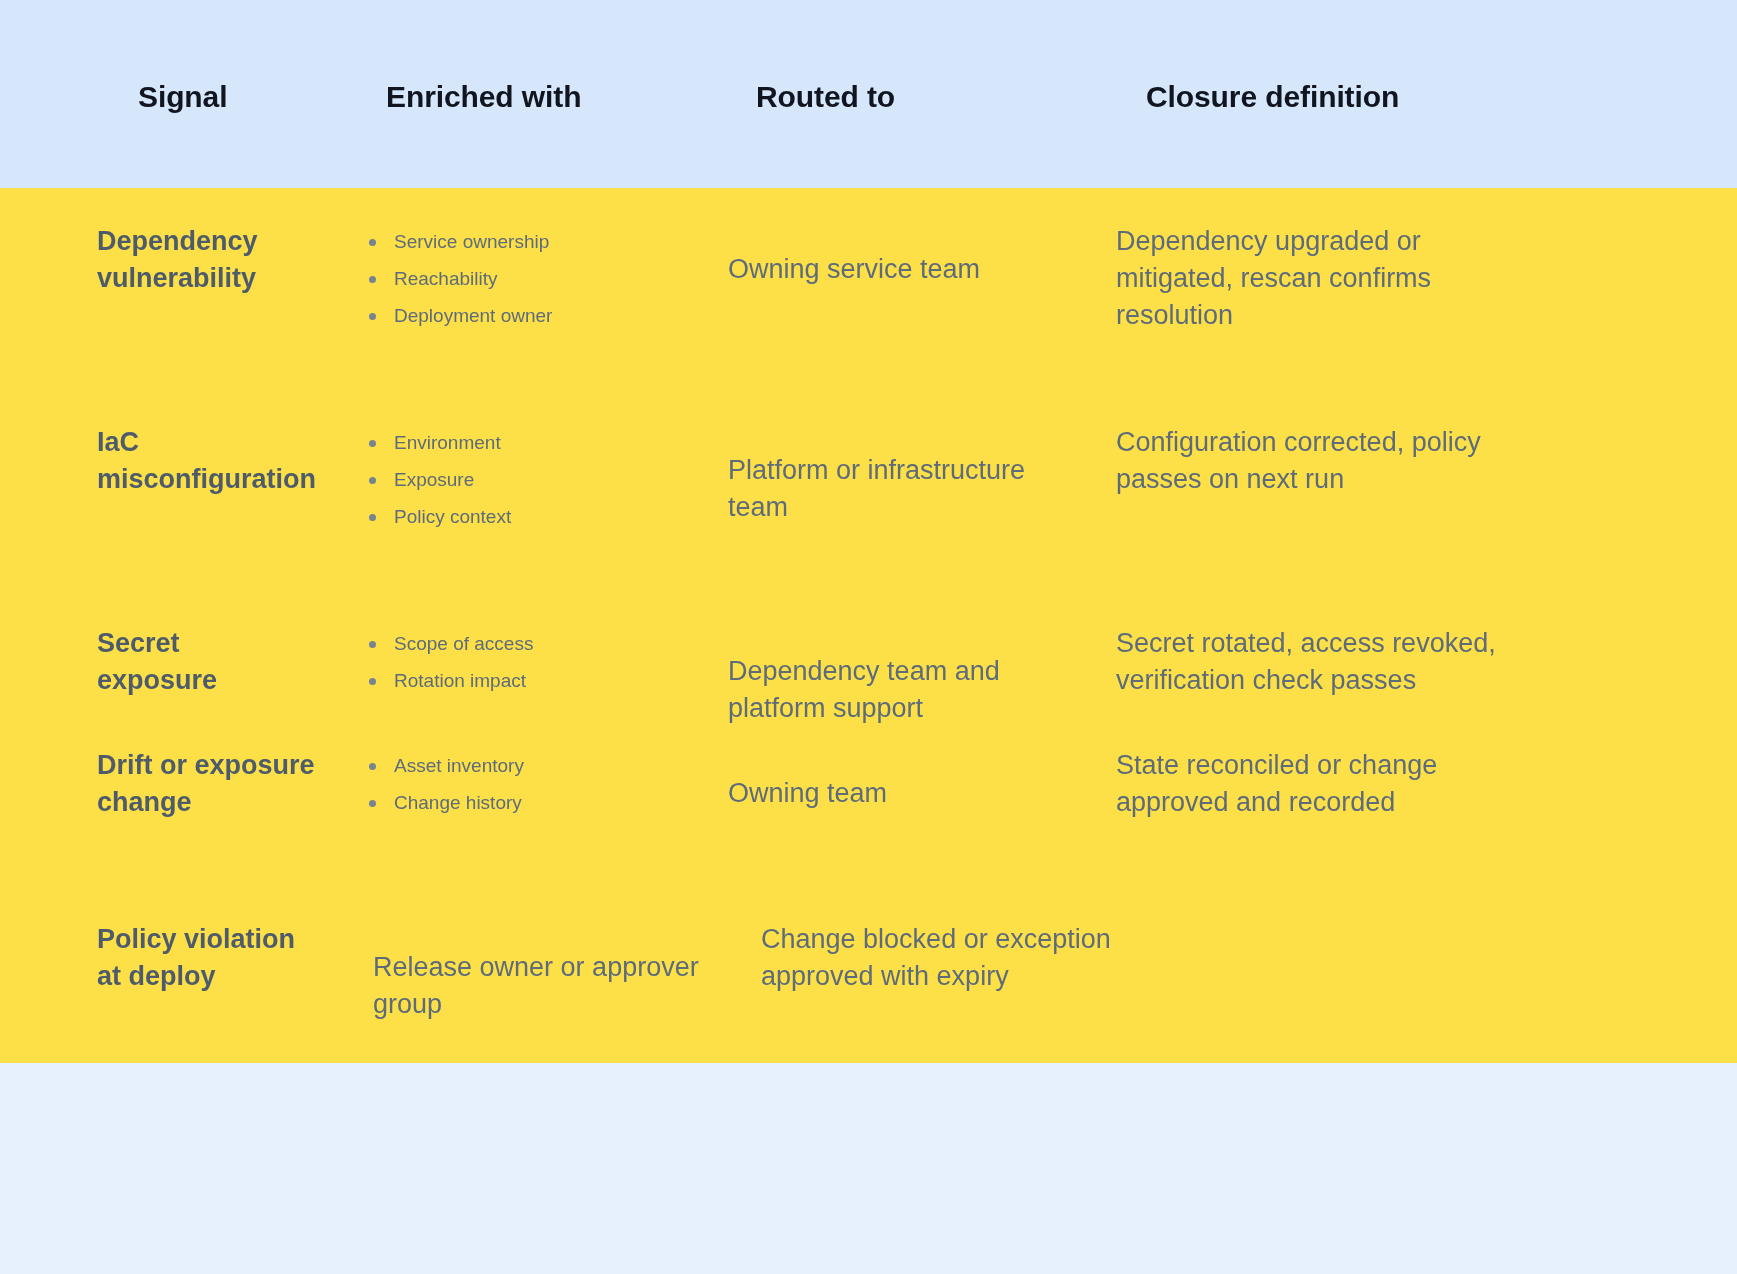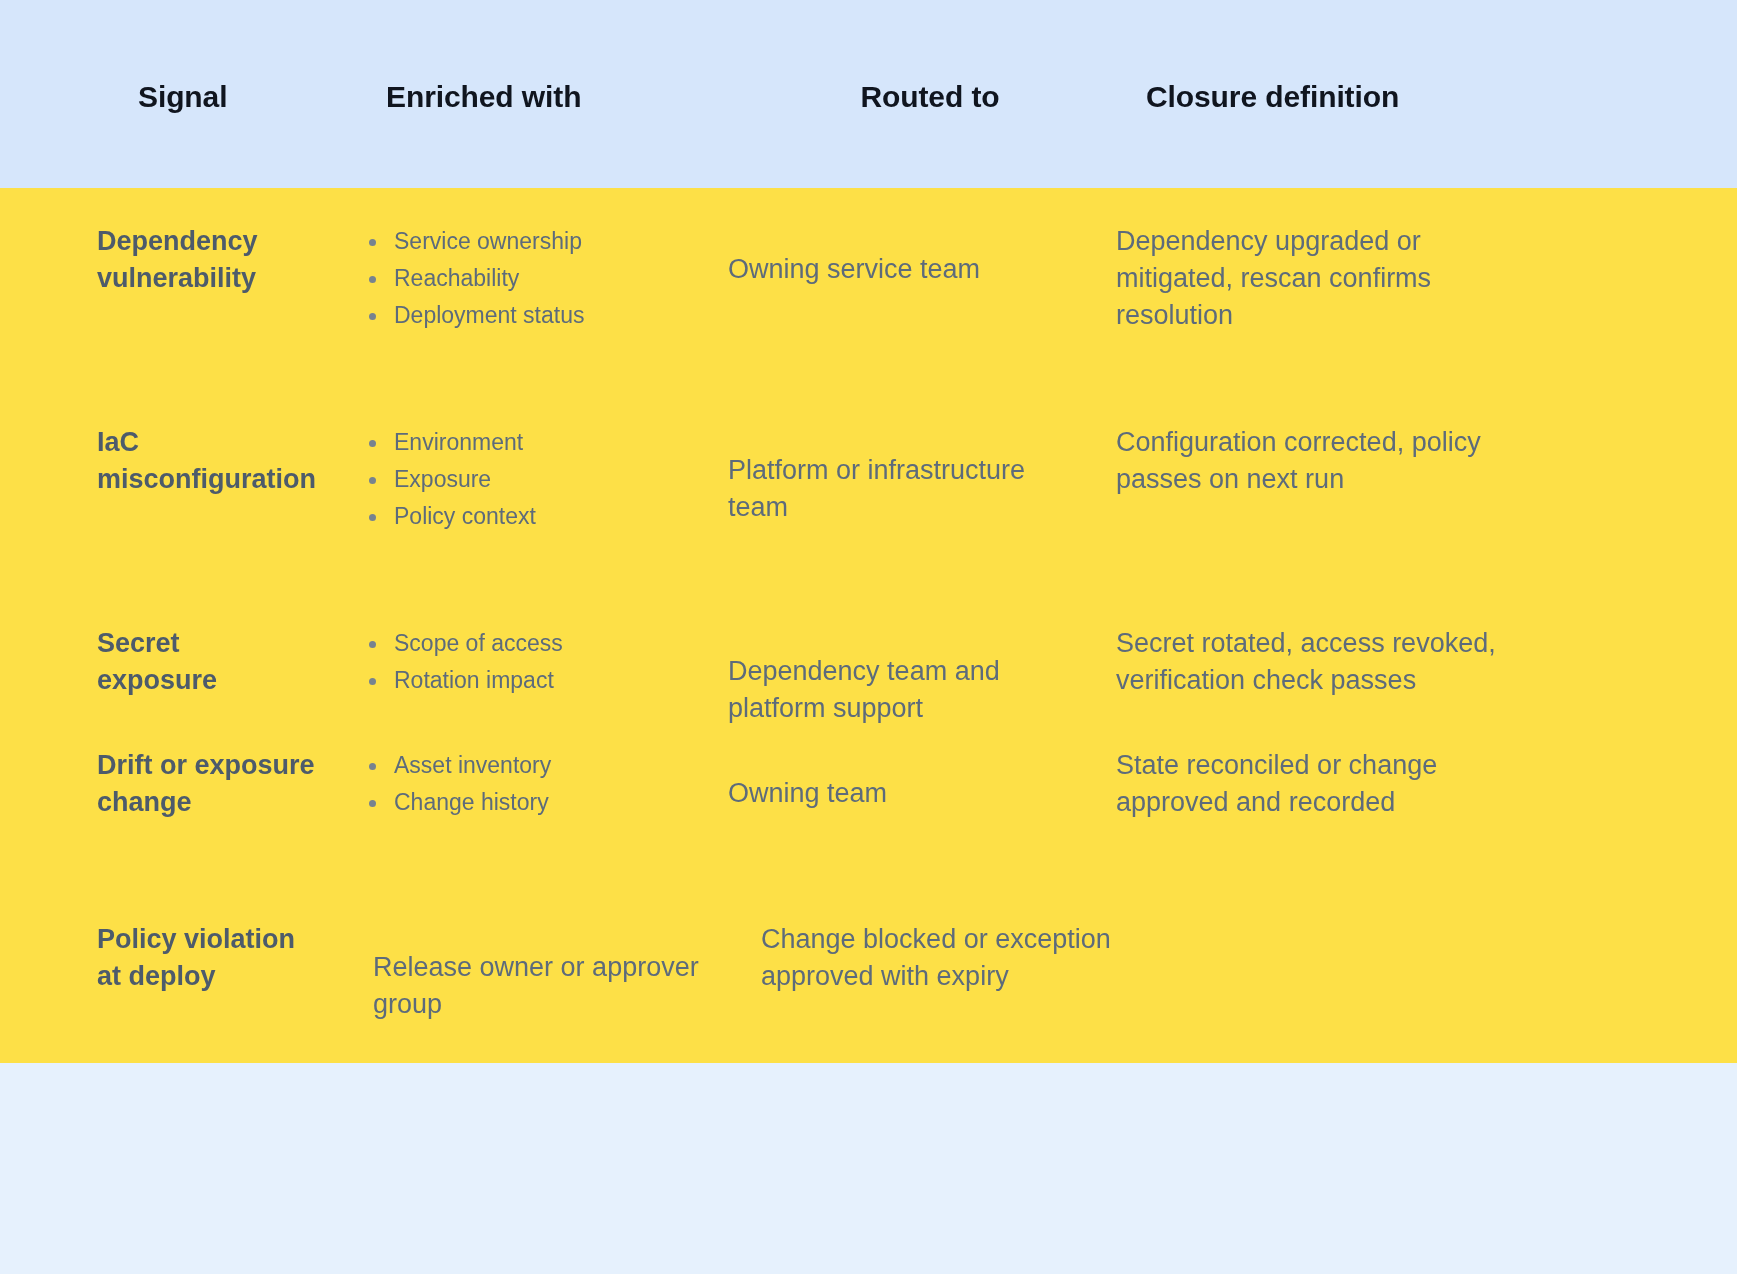--- a/index.html
+++ b/index.html
@@ -51,21 +51,21 @@
     line-height: 1.2;
     padding-top: 6px;
   }
   .col-1 { width: 340px; padding-left: 97px; }
   .col-2 { width: 355px; padding-left: 0px; }
   .col-3 { width: 409px; padding-left: 0px; }
   .col-4 { width: 633px; padding-left: 0px; }
 
   .th.col-1 { padding-left: 138px; }
   .th.col-2 { padding-left: 46px; }
-  .th.col-3 { padding-left: 61px; text-align: center; }
+  .th.col-3 { padding-left: 61px; }
   .th.col-4 { padding-left: 42px; }
 
   
   .tbody {
     position: absolute;
     top: 188px;
     left: 0;
     width: 1737px;
     background: #fde047;
   }
@@ -95,21 +95,21 @@
 
   ul.bullets {
     margin: 0;
     padding: 0;
     list-style: none;
   }
   ul.bullets li {
     position: relative;
     padding-left: 29px;
     line-height: 37px;
-    font-size: 23px;
+    font-size: 19px;
     color: #5d6b7b;
   }
   ul.bullets li .dot {
     position: absolute;
     left: 4px;
     top: 16px;
     width: 7px;
     height: 7px;
     border-radius: 50%;
     background: #77838f;
@@ -146,21 +146,21 @@
 
     <div class="tr row-0">
       <div class="td col-1">
         <div class="signal-name">Dependency
 vulnerability</div>
       </div>
       <div class="td col-2">
         <ul class="bullets">
           <li><span class="dot"></span><span>Service ownership</span></li>
           <li><span class="dot"></span><span>Reachability</span></li>
-          <li><span class="dot"></span><span>Deployment status</span></li>
+          <li><span class="dot"></span><span>Deployment owner</span></li>
         </ul>
       </div>
       <div class="td col-3">
         <div class="routed">Owning service team</div>
       </div>
       <div class="td col-4">
         <div class="closure">Dependency upgraded or mitigated, rescan confirms resolution</div>
       </div>
     </div>
 

